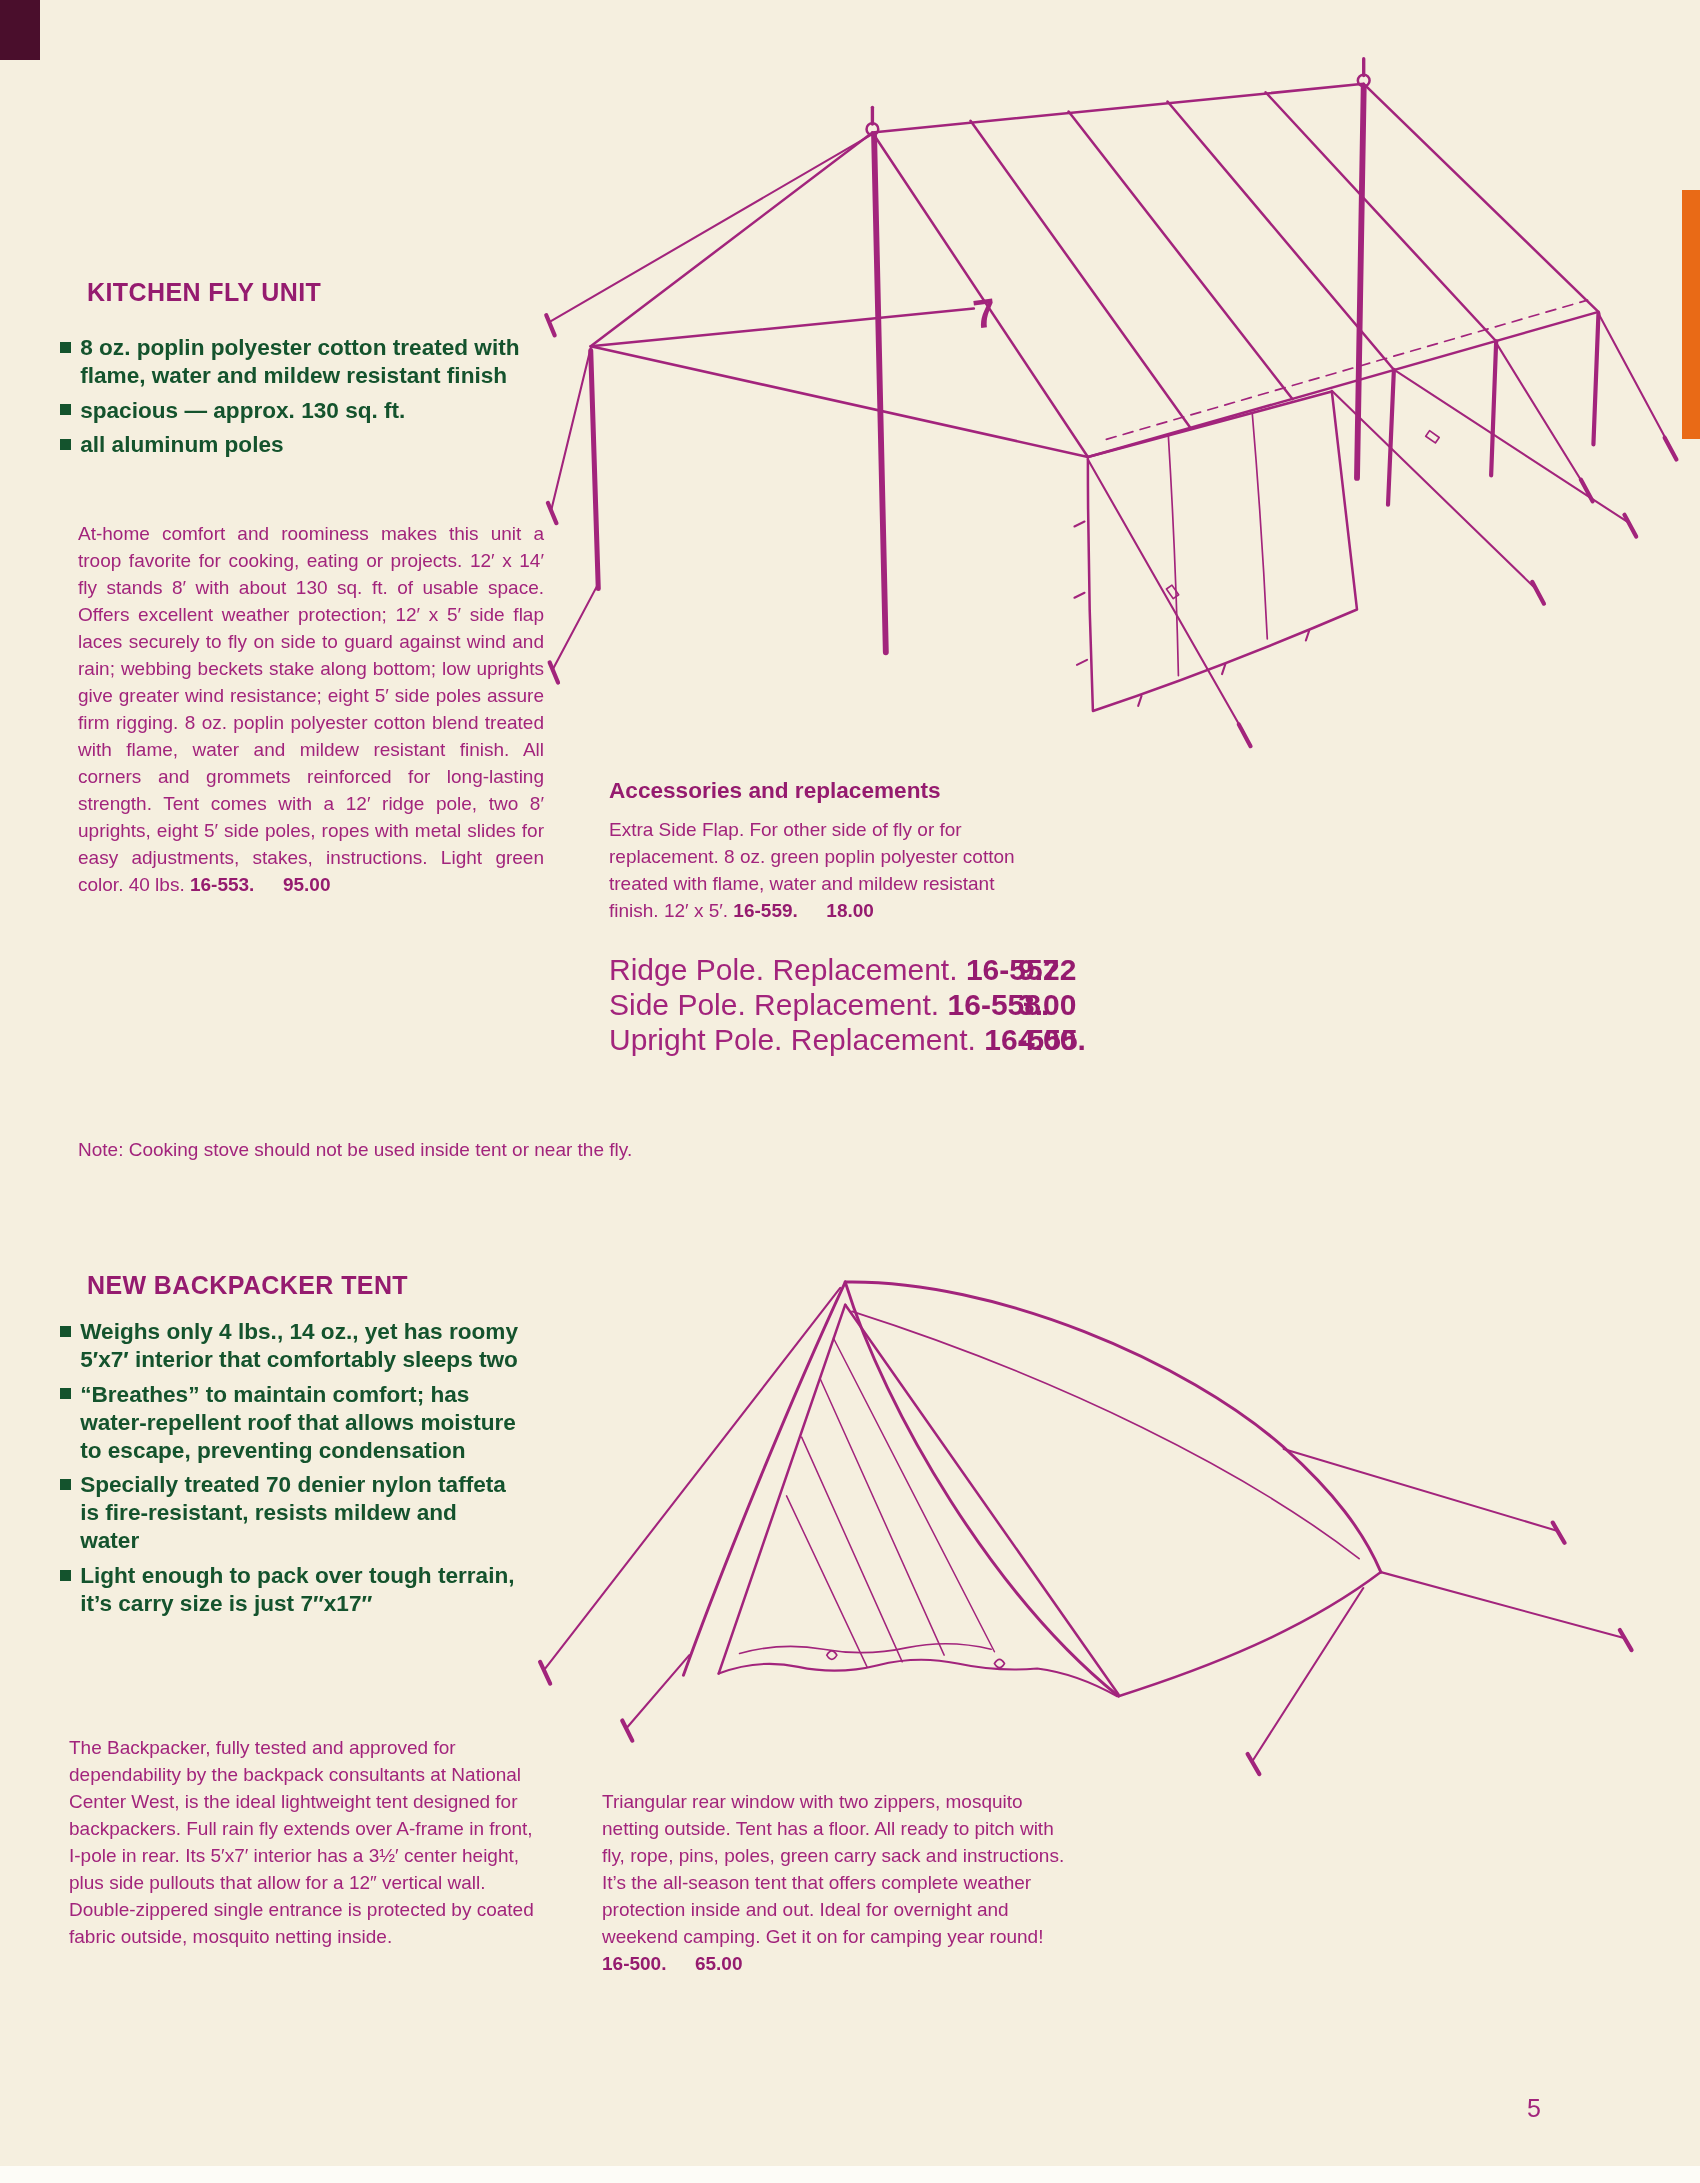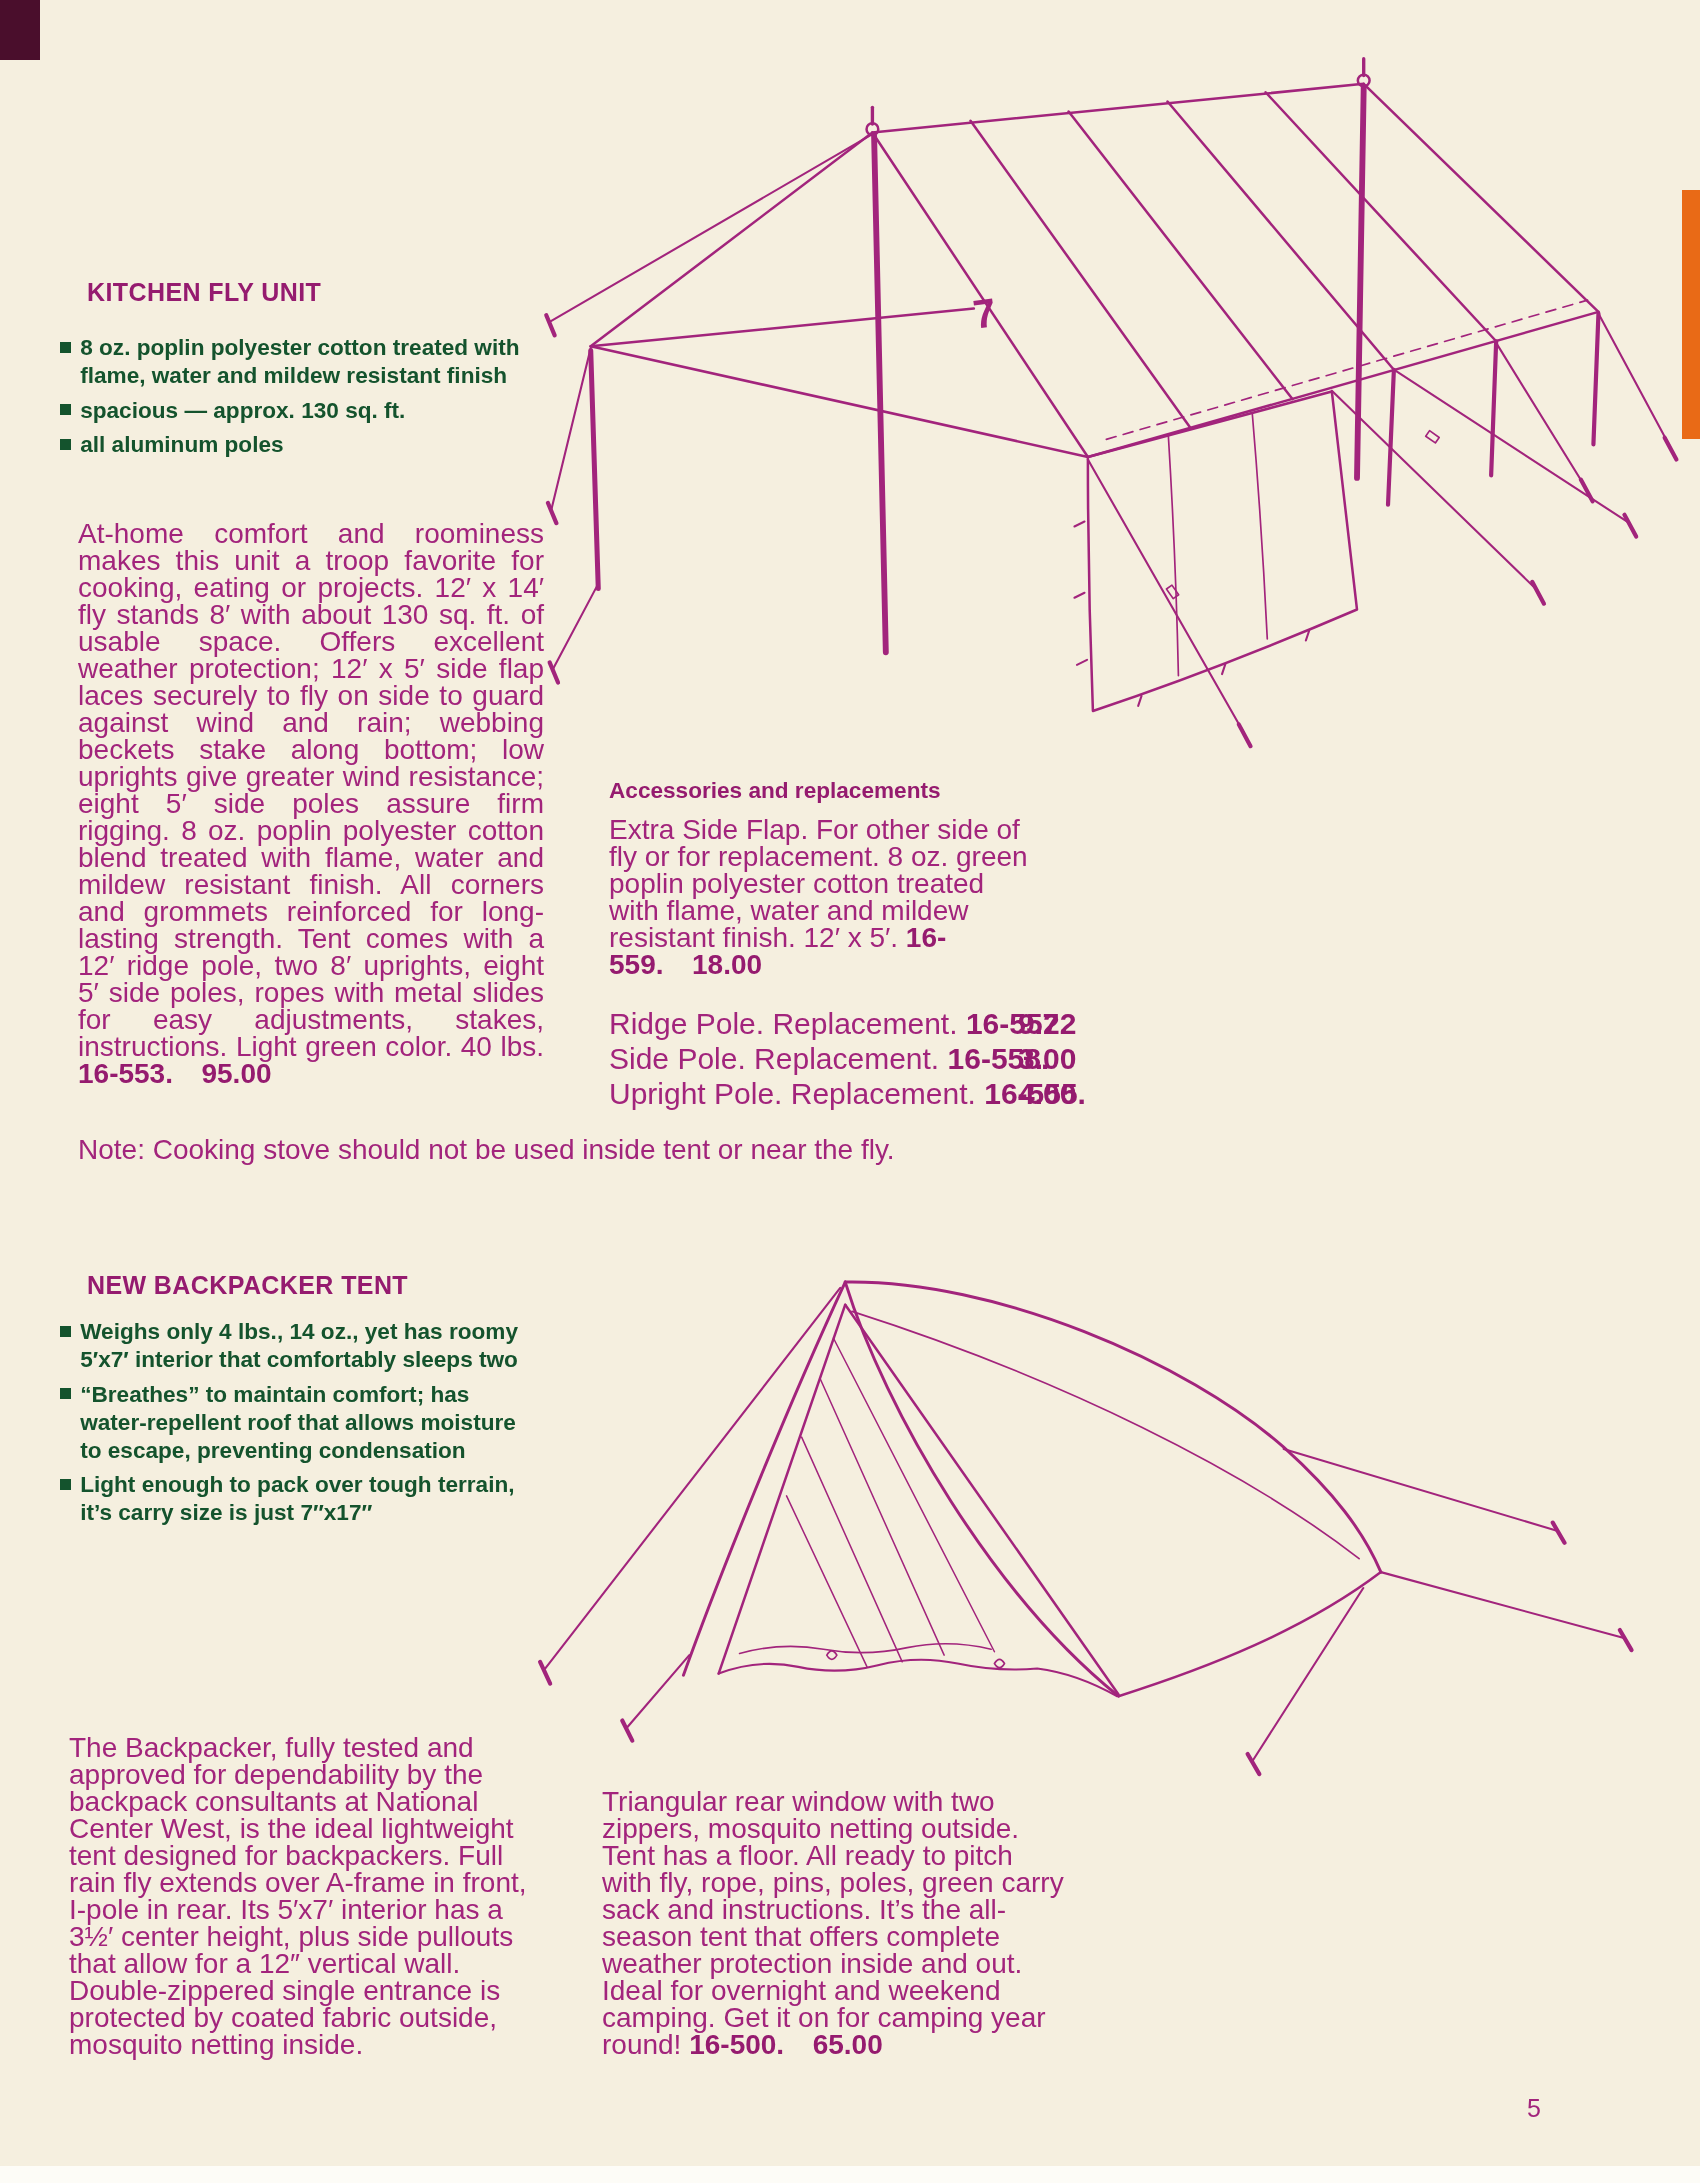--- a/index.html
+++ b/index.html
@@ -12,21 +12,21 @@
   }
   .abs{position:absolute;}
   
   .corner-mark{left:0;top:0;width:40px;height:60px;background:#4a0e2c;}
   .edge-strip{right:0;top:190px;width:19px;height:249px;background:#e96a16;}
   .bottom-strip{left:0;bottom:0;width:100%;height:17px;background:#fdfcf7;}
 
   h2,h3,p{margin:0;}
   .h{font-size:25px;font-weight:bold;letter-spacing:0.4px;color:#951b6f;}
   .h3{font-size:22.6px;font-weight:bold;color:#951b6f;}
-  .body{font-size:28px;line-height:27px;text-align:justify;}
+  .body{font-size:19px;line-height:27px;text-align:justify;}
   .body.no-just{text-align:left;}
   b{color:#951b6f;}
   .price-gap{margin-left:28.5px;font-weight:bold;}
 
   .bullets{list-style:none;margin:0;padding:0;font-size:22.6px;line-height:28px;font-weight:bold;color:#14532d;}
   .bullets li{display:flex;gap:9.2px;margin-bottom:6.7px;}
   .sq{flex:0 0 11px;width:11px;height:11px;background:currentColor;margin-top:7.5px;}
 
   .kf-title{left:87px;top:278px;}
   .kf-bullets{left:60px;top:334px;width:466px;}
@@ -180,20 +180,24 @@
     <li>
       <span class="sq"></span>
       <span>Weighs only 4 lbs., 14 oz., yet has roomy 5′x7′ interior that comfortably sleeps two</span>
     </li>
     <li>
       <span class="sq"></span>
       <span>“Breathes” to maintain comfort; has water-repellent roof that allows moisture to escape, preventing condensation</span>
     </li>
     <li>
       <span class="sq"></span>
+      <span>Specially treated 70 denier nylon taffeta is fire-resistant, resists mildew and water</span>
+    </li>
+    <li>
+      <span class="sq"></span>
       <span>Light enough to pack over tough terrain, it’s carry size is just 7″x17″</span>
     </li>
   </ul>
 
   <svg class="abs illus-2" width="1125" height="525" viewBox="0 0 1342 626">
     <g stroke="#a2247c" fill="none" stroke-width="3" stroke-linecap="round" stroke-linejoin="round">
       <g>
         <path d="M382 25 C 560 22 790 120 905 222 C 965 276 1000 322 1021 371" stroke-width="3.5"></path>
         <path d="M1021 371 C 930 440 815 485 708 519"></path>
         <path d="M382 25 C 430 180 560 400 708 519" stroke-width="3.5"></path>

